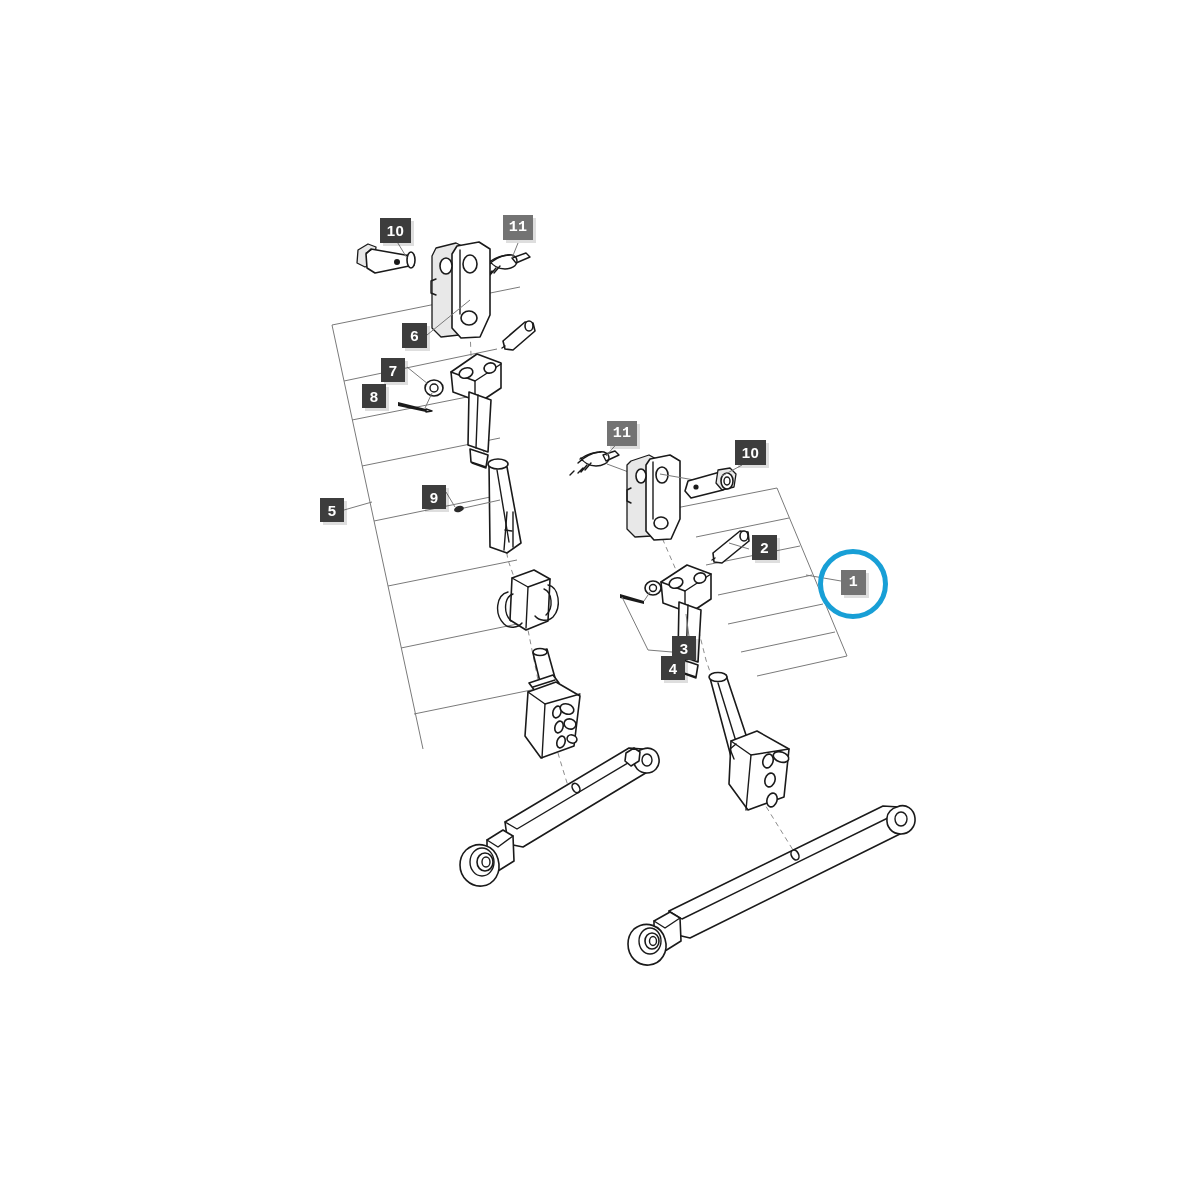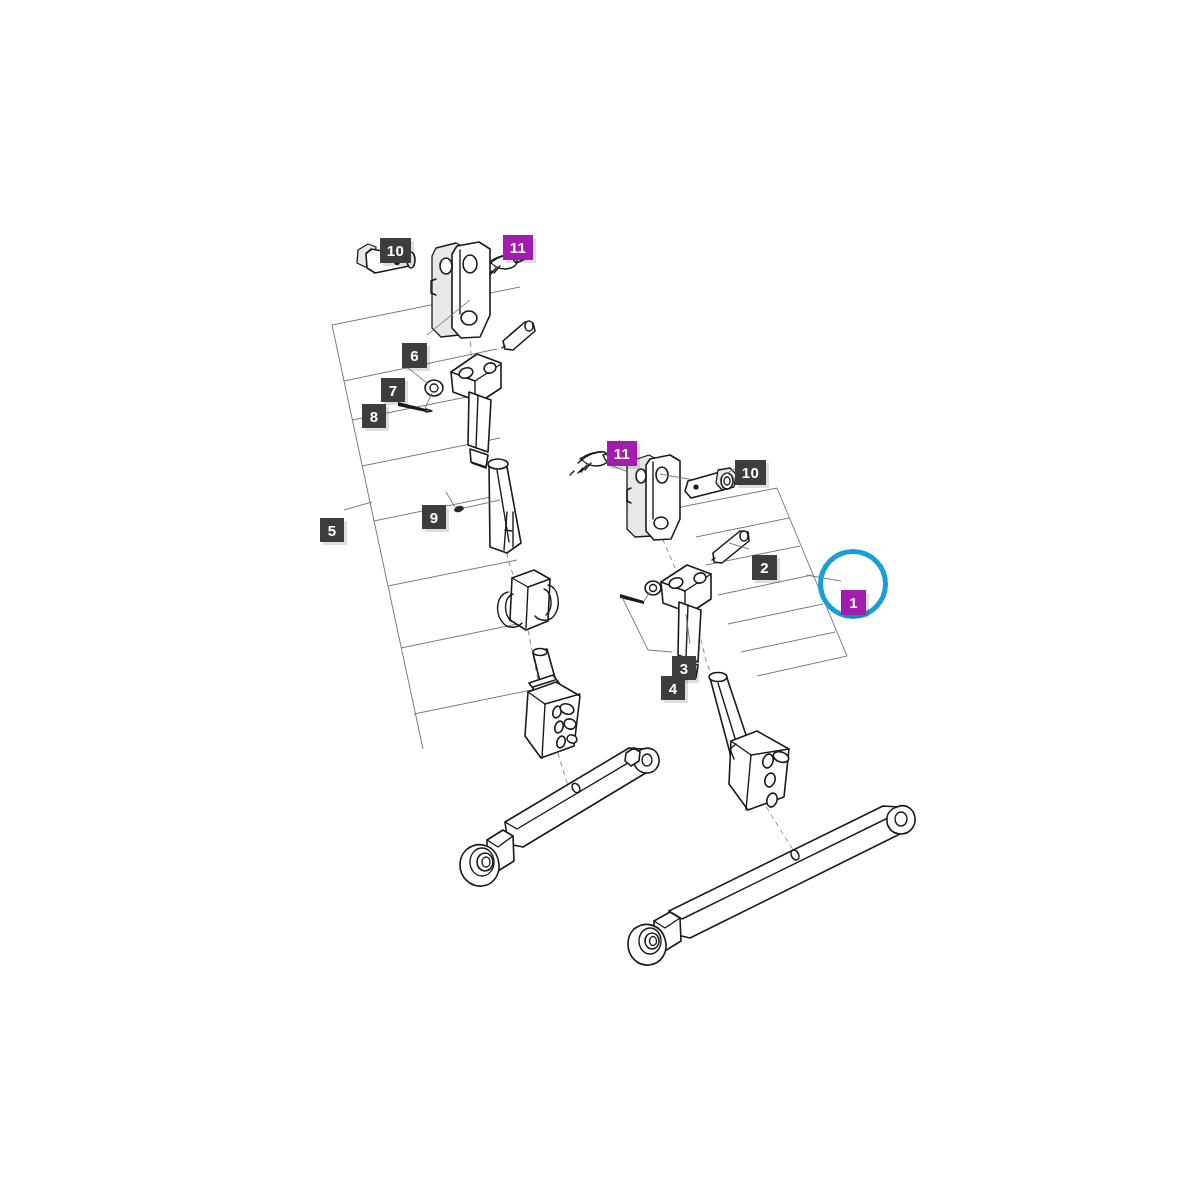--- a/index.html
+++ b/index.html
@@ -17,24 +17,23 @@
   .badge{
     position:absolute;
     display:flex;align-items:center;justify-content:center;
     font-weight:bold;
     color:#ffffff;
     letter-spacing:0.3px;
     line-height:1;
     box-sizing:border-box;
     user-select:none;
     z-index:40;
-    margin-top:20px;
   }
   .badge.dark{ background:#3d3d3d; box-shadow:3px 3px 0 rgba(0,0,0,0.13); }
-  .badge.cyan{ background:#a21caf; box-shadow:3px 3px 0 rgba(0,0,0,0.13); }
+  .badge.cyan{ background:#737373; box-shadow:3px 3px 0 rgba(0,0,0,0.13);font-family:Liberation Mono, monospace; }
   .badge span{display:block;transform:translateY(-0.5px);}
 
   
   .hl-ring{
     position:absolute;
     border-radius:50%;
     border:5px solid #189fd6;
     box-sizing:border-box;
     z-index:30;
   }

